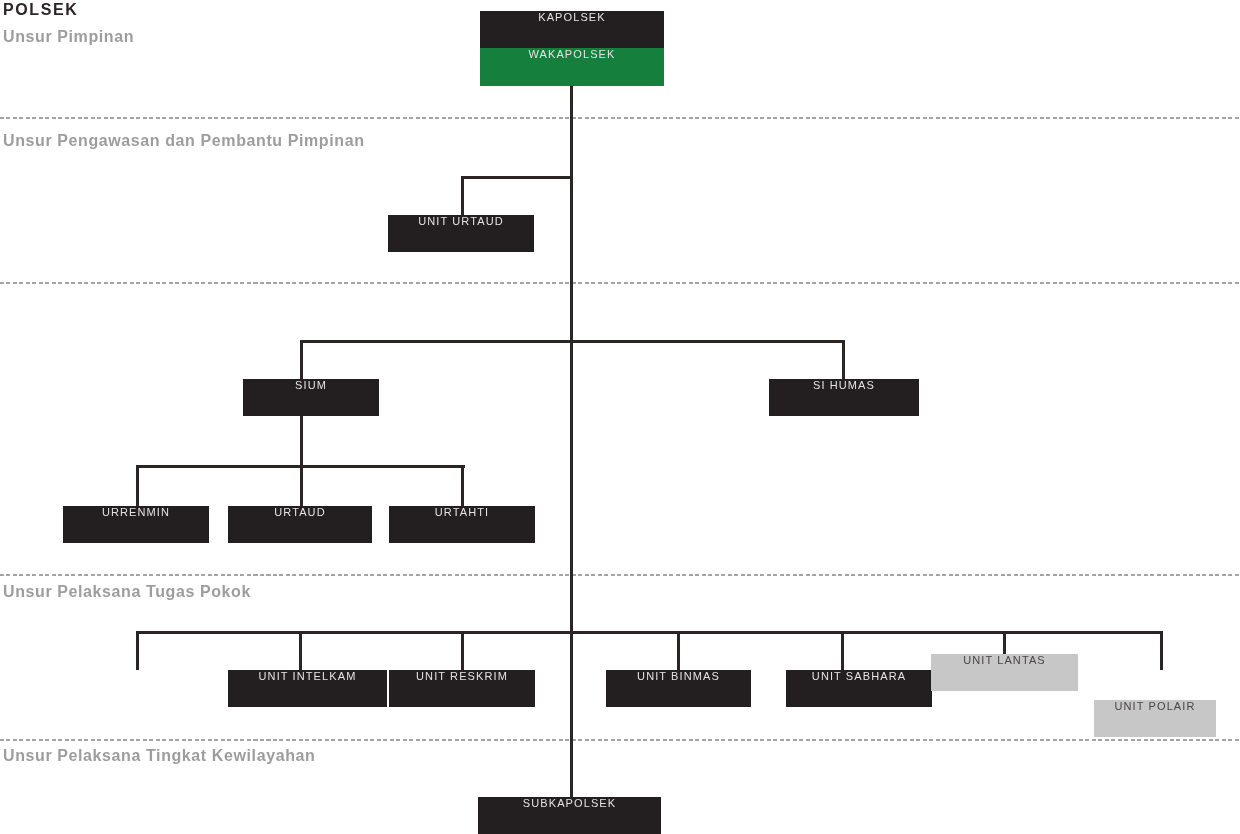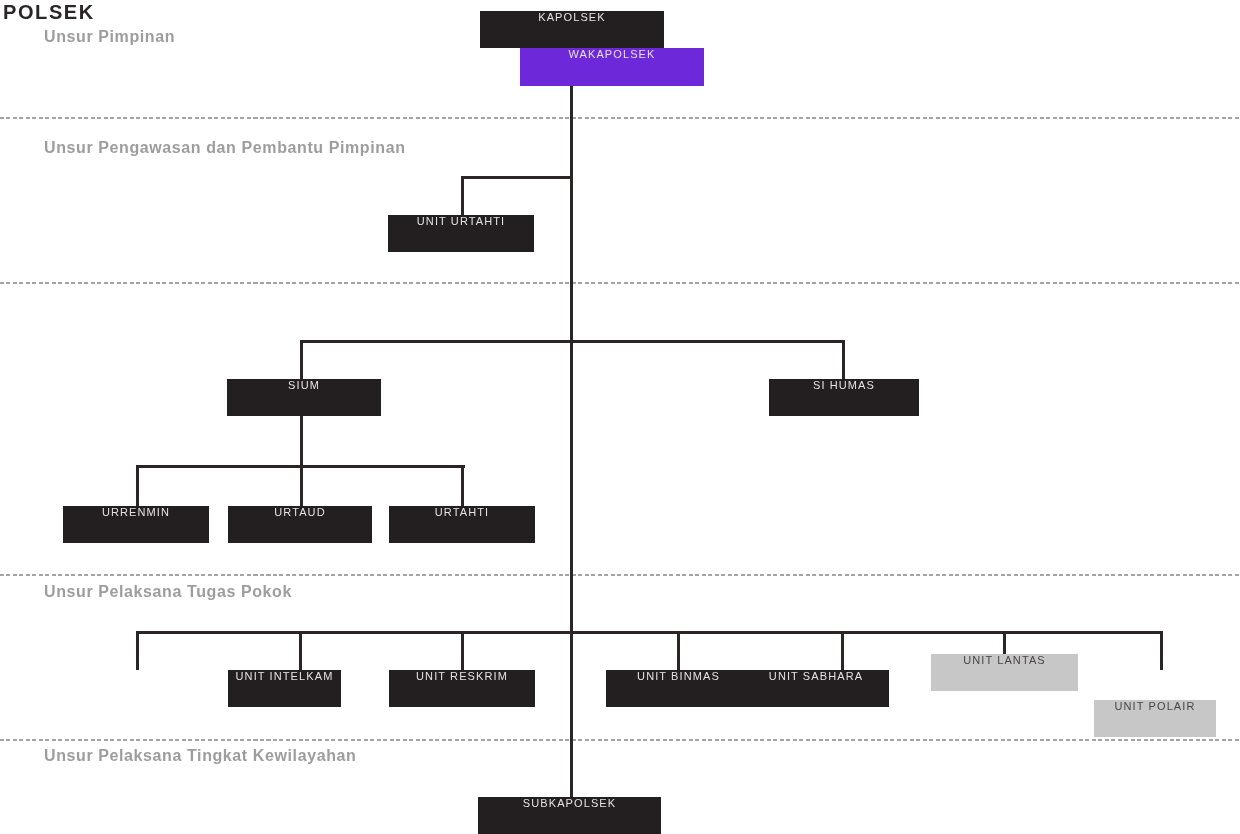--- a/index.html
+++ b/index.html
@@ -7,37 +7,36 @@
     position: relative;
     width: 1240px;
     height: 834px;
     overflow: hidden;
     background: #ffffff;
     font-family: "Liberation Sans", sans-serif;
   }
   .chart-title {
     position: absolute;
     left: 3px; top: 2px;
-    font-size: 20px;
+    font-size: 16px;
     font-weight: bold;
     letter-spacing: 1.6px;
     color: #2b2526;
     line-height: 1;
     white-space: nowrap;
   }
   .section-heading {
     position: absolute;
     left: 3px;
     font-size: 16px;
     font-weight: bold;
     letter-spacing: 0.6px;
     color: #9d9d9d;
     line-height: 1;
     white-space: nowrap;
-    margin-left: 41px;
   }
   .divider {
     position: absolute;
     left: 0; width: 1240px; height: 2px;
     background: repeating-linear-gradient(90deg,
       #a3a3a3 0px, #a3a3a3 4px, transparent 4px, transparent 6.5px);
   }
   .line {
     position: absolute;
     background: #2b2526;
@@ -47,31 +46,31 @@
     box-sizing: border-box;
     display: flex;
     align-items: flex-start;
     justify-content: center;
     background: #231e1f;
     color: #e5e3e3;
     font-size: 11px;
     letter-spacing: 1.1px;
     white-space: nowrap;
   }
-  .node.medium { background: #6d28d9; margin-left: 40px; }
+  .node.medium { background: #15803d; }
   .node.light  { background: #c7c7c7; color: #4a4546; }
 </style>
 </head>
 <body>
 
 <div id="stage">
 
   <div class="chart-title">POLSEK</div>
   <div class="section-heading" style="top:29px">Unsur Pimpinan</div>
-  <div class="section-heading" style="top:140px">Unsur Pengawasan dan Pembantu Pimpinan</div>
+  <div class="section-heading" style="top:133px">Unsur Pengawasan dan Pembantu Pimpinan</div>
   <div class="section-heading" style="top:584px">Unsur Pelaksana Tugas Pokok</div>
   <div class="section-heading" style="top:748px">Unsur Pelaksana Tingkat Kewilayahan</div>
 
   <div class="divider" style="top:117px"></div>
   <div class="divider" style="top:282px"></div>
   <div class="divider" style="top:574px"></div>
   <div class="divider" style="top:739px"></div>
 
   <div class="line" style="left:570px; top:86px;  width:3px;   height:711px"></div>
 
@@ -98,50 +97,50 @@
   <div class="line" style="left:1160px; top:631px; width:3px; height:39px"></div>
 
   <div class="node" style="left:480px;  top:11px;  width:184px; height:37px">
       <span>KAPOLSEK</span>
     </div>
   <div class="node medium" style="left:480px;  top:48px;  width:184px; height:38px">
       <span>WAKAPOLSEK</span>
     </div>
 
   <div class="node" style="left:388px;  top:215px; width:146px; height:37px">
-      <span>UNIT URTAHTI</span>
+      <span>UNIT URTAUD</span>
     </div>
 
-  <div class="node" style="left:227px;  top:379px; width:154px; height:37px">
+  <div class="node" style="left:243px;  top:379px; width:136px; height:37px">
       <span>SIUM</span>
     </div>
   <div class="node" style="left:769px;  top:379px; width:150px; height:37px">
       <span>SI HUMAS</span>
     </div>
 
   <div class="node" style="left:63px;   top:506px; width:146px; height:37px">
       <span>URRENMIN</span>
     </div>
   <div class="node" style="left:228px;  top:506px; width:144px; height:37px">
       <span>URTAUD</span>
     </div>
   <div class="node" style="left:389px;  top:506px; width:146px; height:37px">
       <span>URTAHTI</span>
     </div>
 
-  <div class="node" style="left:228px;  top:670px; width:113px; height:37px">
+  <div class="node" style="left:228px;  top:670px; width:159px; height:37px">
       <span>UNIT INTELKAM</span>
     </div>
   <div class="node" style="left:606px;  top:670px; width:145px; height:37px">
       <span>UNIT BINMAS</span>
     </div>
   <div class="node" style="left:389px;  top:670px; width:146px; height:37px">
       <span>UNIT RESKRIM</span>
     </div>
-  <div class="node" style="left:743px;  top:670px; width:146px; height:37px">
+  <div class="node" style="left:786px;  top:670px; width:146px; height:37px">
       <span>UNIT SABHARA</span>
     </div>
   <div class="node light" style="left:931px;  top:654px; width:147px; height:37px">
       <span>UNIT LANTAS</span>
     </div>
   <div class="node light" style="left:1094px; top:700px; width:122px; height:37px">
       <span>UNIT POLAIR</span>
     </div>
 
   <div class="node" style="left:478px;  top:797px; width:183px; height:37px">

